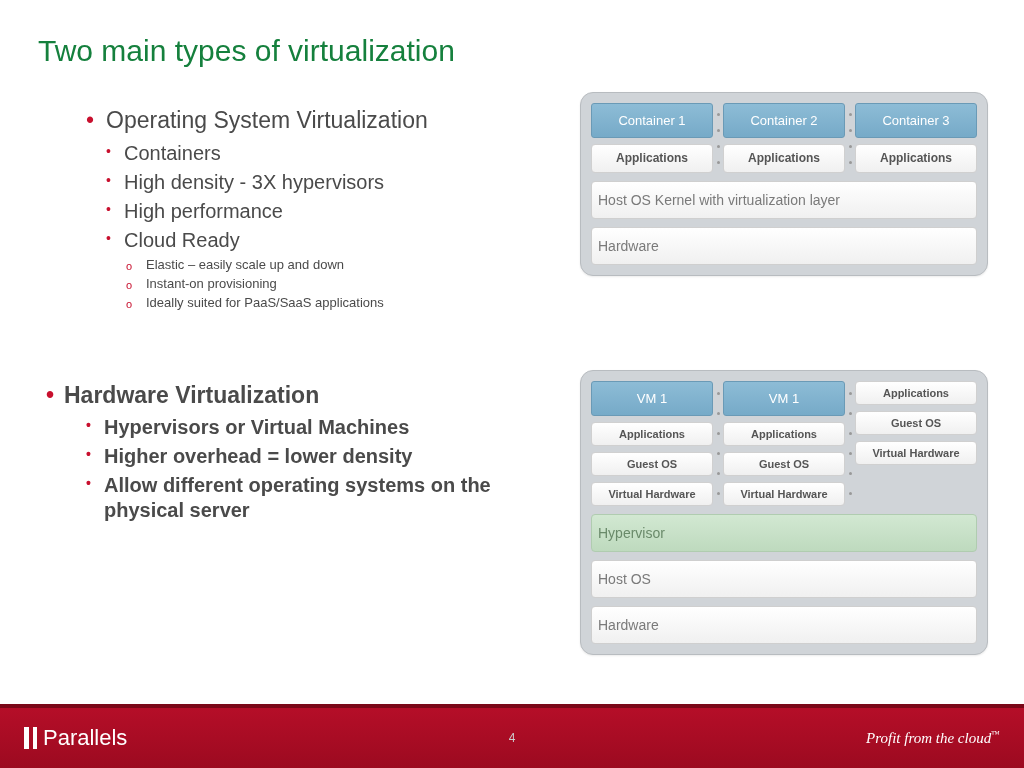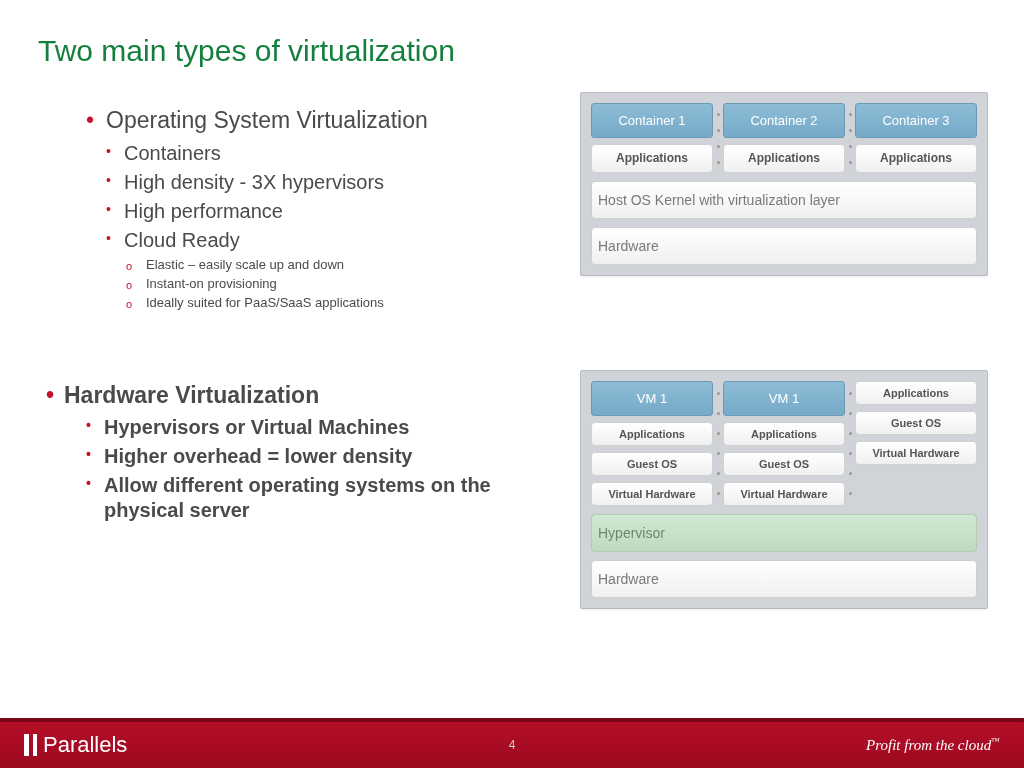--- a/index.html
+++ b/index.html
@@ -14,37 +14,37 @@
   ul.lvl2 > li { position: relative; padding-left: 18px; font-size: 20px; margin-bottom: 4px; line-height: 1.25; }
   ul.lvl2 > li::before { content: "•"; color: #c8102e; position: absolute; left: 0; top: 2px; font-size: 14px; }
   ul.lvl3 { list-style: none; margin-top: 4px; }
   ul.lvl3 > li { position: relative; padding-left: 22px; font-size: 13px; margin-bottom: 3px; line-height: 1.25; }
   ul.lvl3 > li::before { content: "o"; color: #c8102e; position: absolute; left: 2px; top: 3px; font-size: 11px; }
   .section2 { margin-top: 70px; font-weight: bold; }
   .section2 > .l1 { position: relative; padding-left: 0; margin-left: -22px; font-size: 23px; }
   .section2 > .l1::before { content: "•"; color: #c8102e; position: absolute; left: -18px; top: 0; font-size: 23px; }
 
   
-  .diagram { position: absolute; background: #d0d4d8; border: 1px solid #b8bcc0; border-radius: 2px; padding: 10px; box-shadow: 0 1px 2px rgba(0,0,0,0.08); font-family: Arial, sans-serif; }
+  .diagram { position: absolute; background: #d0d4d8; border: 1px solid #b8bcc0; border-radius: 13px; padding: 10px; box-shadow: 0 1px 2px rgba(0,0,0,0.08); font-family: Arial, sans-serif; }
   .dia1 { top: 92px; left: 580px; width: 408px; }
   .dia2 { top: 370px; left: 580px; width: 408px; }
   .row { display: flex; gap: 10px; margin-bottom: 8px; }
   .col { flex: 1; display: flex; flex-direction: column; gap: 6px; position: relative; }
   .label-blue { background: linear-gradient(#8dbcd6, #76aac8); color: #fff; font-size: 13px; text-align: center; padding: 9px 4px; border-radius: 3px; border: 1px solid #6a9ab6; }
   .pill { background: linear-gradient(#fff, #f0f0f0); color: #555; font-size: 12px; font-weight: 600; text-align: center; padding: 7px 3px; border-radius: 4px; border: 1px solid #d0d0d0; line-height: 1.1; }
   .pill-sm { font-size: 11px; padding: 5px 3px; }
   .bar { background: linear-gradient(#fff, #f0f0f0); color: #7a7a7a; font-size: 14px; text-align: left; padding: 10px 6px; border-radius: 4px; border: 1px solid #cfcfcf; margin-bottom: 8px; }
   .bar:last-child { margin-bottom: 0; }
   .bar-green { background: linear-gradient(#d2e8d2, #bedabe); color: #6a8a6a; border-color: #b0ccb0; }
   .dots { position: absolute; right: -7px; top: 3px; bottom: 3px; display: flex; flex-direction: column; justify-content: space-around; }
   .dots span { width: 3px; height: 3px; background: #999; border-radius: 50%; display: block; }
   .col:last-child .dots { display: none; }
 
   
-  .footer { position: absolute; left: 0; right: 0; bottom: 0; height: 50px; background: linear-gradient(#b50e28, #9c0a20); border-top: 4px solid #7a0818; display: flex; align-items: center; padding: 0 24px; margin-top: 32px; }
+  .footer { position: absolute; left: 0; right: 0; bottom: 0; height: 64px; background: linear-gradient(#b50e28, #9c0a20); border-top: 4px solid #7a0818; display: flex; align-items: center; padding: 0 24px; margin-top: 32px; }
   .footer .page { position: absolute; left: 50%; transform: translateX(-50%); color: #ccc; font-size: 12px; }
   .footer .tagline { margin-left: auto; color: #fff; font-size: 15px; font-style: italic; font-family: Georgia, serif; }
   .footer .tagline sup { font-size: 9px; font-style: normal; }
   .brand { display: flex; align-items: center; gap: 6px; color: #fff; font-size: 22px; font-weight: 500; letter-spacing: 0px; }
   .brand .bars { display: flex; gap: 4px; }
   .brand .bars span { width: 4.5px; height: 22px; background: #fff; display: block; }
 </style>
 </head>
 <body>
 
@@ -145,20 +145,21 @@
           </div>
       </div>
       <div class="col">
         <div class="pill pill-sm">Applications</div>
         <div class="pill pill-sm">Guest OS</div>
         <div class="pill pill-sm">Virtual Hardware</div>
 
       </div>
     </div>
     <div class="bar bar-green">Hypervisor</div>
+    <div class="bar">Host OS</div>
     <div class="bar">Hardware</div>
   </div>
 
   <div class="footer">
     <div class="brand">
       <div class="bars">
           <span></span>
           <span></span>
         </div>
       <span>Parallels</span>

